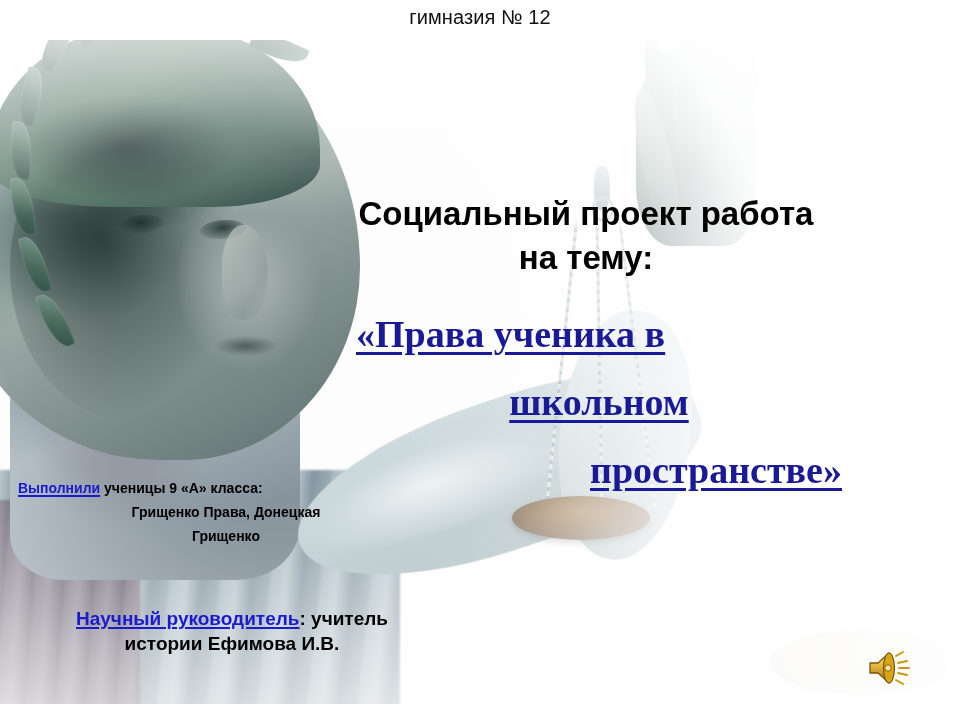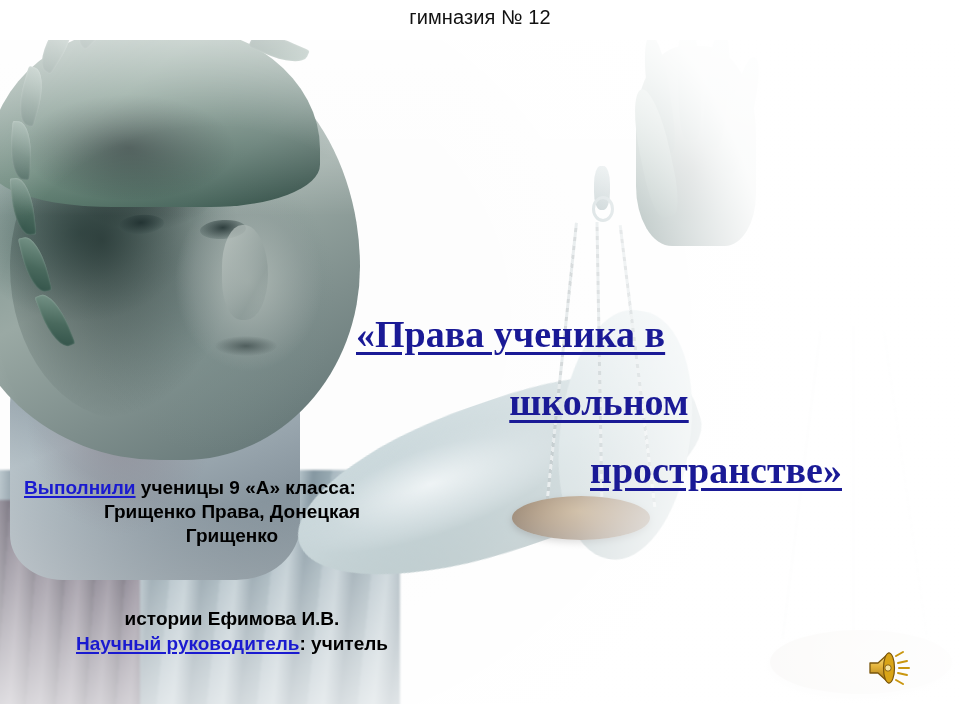--- a/index.html
+++ b/index.html
@@ -276,24 +276,24 @@
     text-underline-offset:5px;
     text-decoration-thickness:3px;
   }
   .topic-title .ln { display:block; }
   .topic-title .ln.l1 { text-align:left; padding-left:26px; }
   .topic-title .ln.l2 { text-align:center; padding-left:26px; }
   .topic-title .ln.l3 { text-align:right; }
 
   .authors {
     position:absolute;
-    left:6px; top:476px;
+    left:0; top:476px;
     width:452px;
     text-align:center;
-    font-size:19px;
+    font-size:14px;
     line-height:24px;
     font-weight:bold;
     color:#000000;
   }
   .authors .hl {
     color:#1a1ad0;
     text-decoration:underline;
     text-underline-offset:2px;
     text-decoration-thickness:2px;
   }
@@ -385,38 +385,40 @@
 
     <div class="vignette"></div>
     <div class="top-white"></div>
   </div>
 
   <div id="text-layer">
 
     <div class="school-line">гимназия № 12</div>
 
     <div class="project-head">
+      <span>Социальный проект работа</span>
       <br>
+      <span>на тему:</span>
     </div>
 
     <div class="topic-title">
       <span class="ln l1">«Права ученика в</span>
       <span class="ln l2">школьном</span>
       <span class="ln l3">пространстве»</span>
     </div>
 
     <div class="authors">
       <span class="ln a1"><span class="hl">Выполнили</span><span> ученицы 9 «А» класса:</span></span>
       <span class="ln">Грищенко Права, Донецкая</span>
       <span class="ln">Грищенко</span>
     </div>
 
     <div class="supervisor">
+      <span class="ln"><span class="hl">Научный руководитель</span><span>: учитель</span></span>
       <span class="ln">истории Ефимова И.В.</span>
-      <span class="ln"><span class="hl">Научный руководитель</span><span>: учитель</span></span>
     </div>
 
     <div id="sound-icon" title="sound">
       <svg viewBox="0 0 46 40" width="46" height="40">
         <defs>
           <linearGradient id="gold" x1="0" y1="0" x2="0" y2="1">
             <stop offset="0%" stop-color="#fbe79a"></stop>
             <stop offset="45%" stop-color="#e4b33a"></stop>
             <stop offset="100%" stop-color="#9d6f10"></stop>
           </linearGradient>

